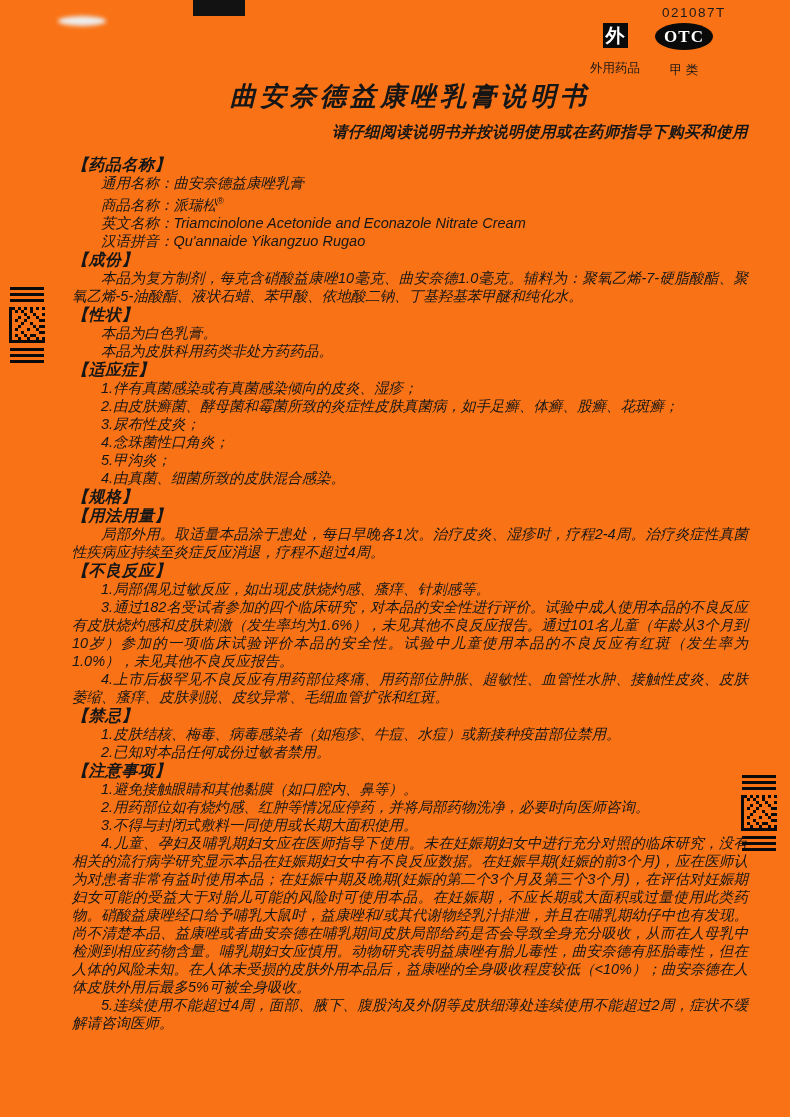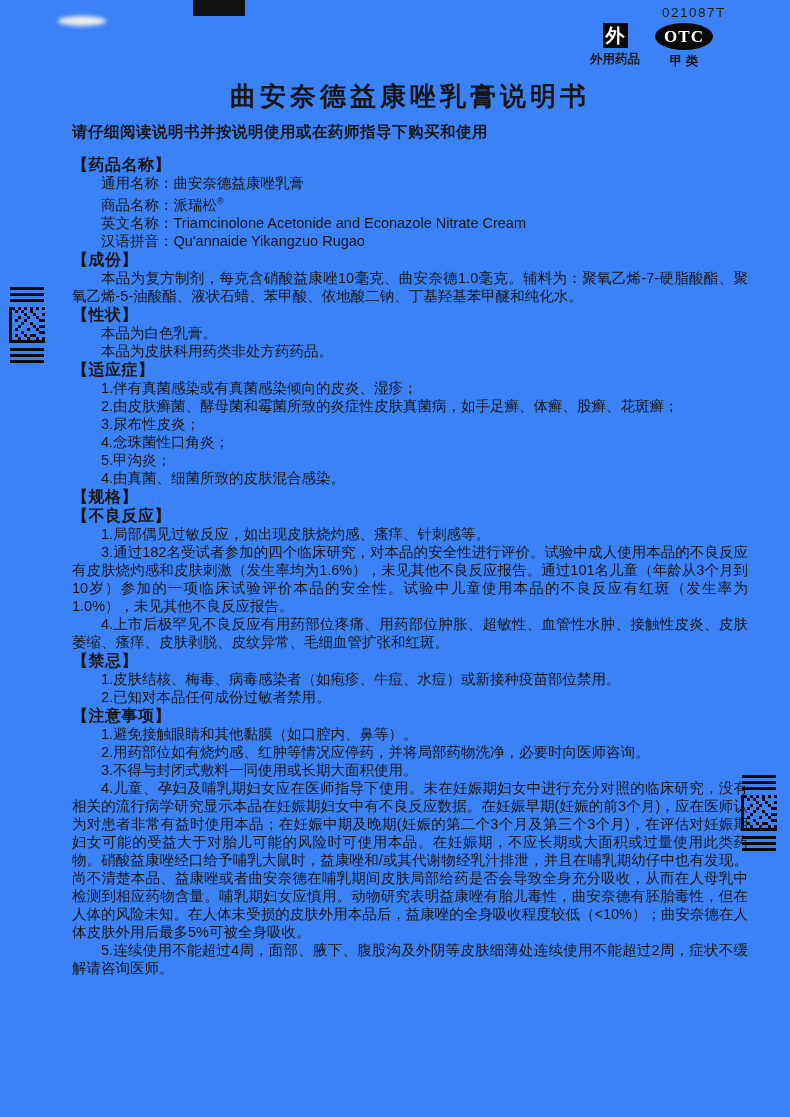--- a/index.html
+++ b/index.html
@@ -1,45 +1,45 @@
 <!DOCTYPE html>
 <html><head>
 <meta charset="utf-8">
 <style>
   html,body{margin:0;padding:0;}
   .page{
     position:relative;
     width:790px;height:1117px;
-    background:#3b82f6;
+    background:#f97316;
     color:#161616;
     font-family:"Liberation Sans","DejaVu Sans",sans-serif;
     overflow:hidden;
   }
   
   .top-mark{position:absolute;left:193px;top:0;width:52px;height:16px;background:#121212;}
   .smudge{position:absolute;left:58px;top:16px;width:48px;height:10px;background:#ededed;border-radius:50%;filter:blur(2px);}
 
   
   .hdr{position:absolute;top:5px;left:586px;}
   .doc-code{font-size:13.5px;letter-spacing:1.5px;margin-left:76px;color:#1a1a1a;}
   .badge-row{display:flex;margin-top:3px;}
   .ext-col{width:58px;text-align:center;}
   .otc-col{width:68px;text-align:center;margin-left:6px;}
   .ext-mark{display:inline-block;width:25px;height:25px;background:#0a0a0a;color:#fff;
     font-size:19px;font-weight:bold;line-height:25px;text-align:center;}
   .otc-oval{display:inline-block;width:58px;height:27px;background:#0a0a0a;color:#fff;
     border-radius:50%;font-family:"Liberation Serif","DejaVu Serif",serif;
     font-size:17px;font-weight:bold;line-height:27px;text-align:center;letter-spacing:1px;}
-  .badge-label{font-size:12.5px;font-weight:bold;margin-top:3px;white-space:nowrap;}
-
-  
-  .content{padding:0 42px 0 72px;}
+  .badge-label{font-size:12.5px;font-weight:normal;margin-top:12px;white-space:nowrap;}
+
+  
+  .content{padding:0 42px 0 72px;font-style:italic;}
   .title{margin:0;padding-top:80px;text-align:center;
     font-size:26px;font-weight:bold;letter-spacing:4px;line-height:33px;}
-  .subtitle{text-align:left;font-size:15.5px;font-weight:bold;letter-spacing:0.5px;
+  .subtitle{text-align:right;font-size:15.5px;font-weight:bold;letter-spacing:0.5px;
     margin-top:9px;margin-bottom:13px;}
   .sec-h{font-size:16px;font-weight:bold;line-height:18px;margin-top:1px;letter-spacing:0.5px;}
   .para{margin:0;font-size:14.5px;line-height:18px;text-indent:2em;text-align:justify;}
   .name-row{font-size:14.5px;line-height:18px;padding-left:29px;}
   .name-row sup{font-size:9px;}
 
   
   .barcode{position:absolute;width:38px;display:flex;flex-direction:column;align-items:center;}
   .barcode.left{left:8px;top:287px;}
   .barcode.right{left:740px;top:775px;}
@@ -161,20 +161,24 @@
       <p class="para">3.尿布性皮炎；</p>
       <p class="para">4.念珠菌性口角炎；</p>
       <p class="para">5.甲沟炎；</p>
       <p class="para">4.由真菌、细菌所致的皮肤混合感染。</p>
     </section>
 
     <section>
       <div class="sec-h">【规格】</div>
     </section>
 
+    <section>
+      <div class="sec-h">【用法用量】</div>
+      <p class="para">局部外用。取适量本品涂于患处，每日早晚各1次。治疗皮炎、湿疹时，疗程2-4周。治疗炎症性真菌性疾病应持续至炎症反应消退，疗程不超过4周。</p>
+    </section>
 
     <section>
       <div class="sec-h">【不良反应】</div>
       <p class="para">1.局部偶见过敏反应，如出现皮肤烧灼感、瘙痒、针刺感等。</p>
       <p class="para">3.通过182名受试者参加的四个临床研究，对本品的安全性进行评价。试验中成人使用本品的不良反应有皮肤烧灼感和皮肤刺激（发生率均为1.6%），未见其他不良反应报告。通过101名儿童（年龄从3个月到10岁）参加的一项临床试验评价本品的安全性。试验中儿童使用本品的不良反应有红斑（发生率为1.0%），未见其他不良反应报告。</p>
       <p class="para">4.上市后极罕见不良反应有用药部位疼痛、用药部位肿胀、超敏性、血管性水肿、接触性皮炎、皮肤萎缩、瘙痒、皮肤剥脱、皮纹异常、毛细血管扩张和红斑。</p>
     </section>
 
     <section>
       <div class="sec-h">【禁忌】</div>

